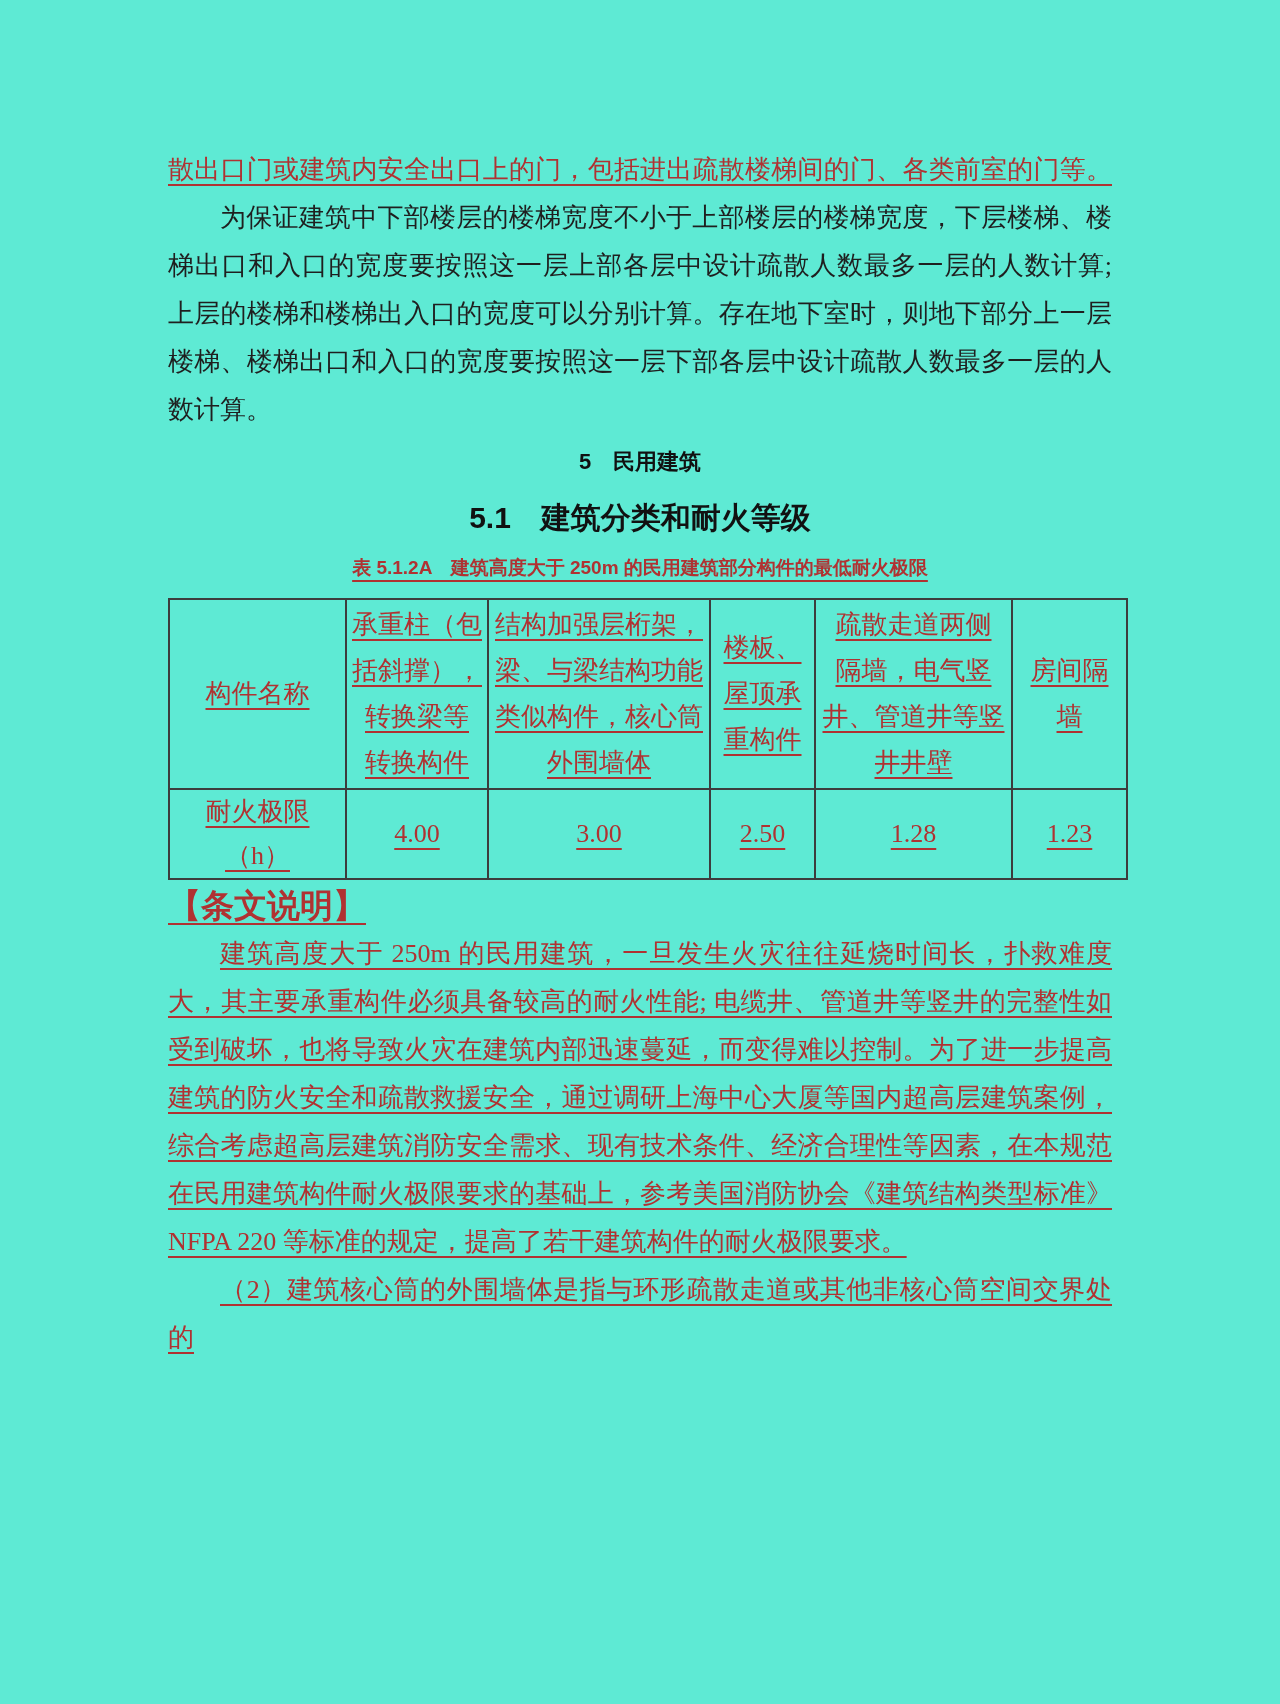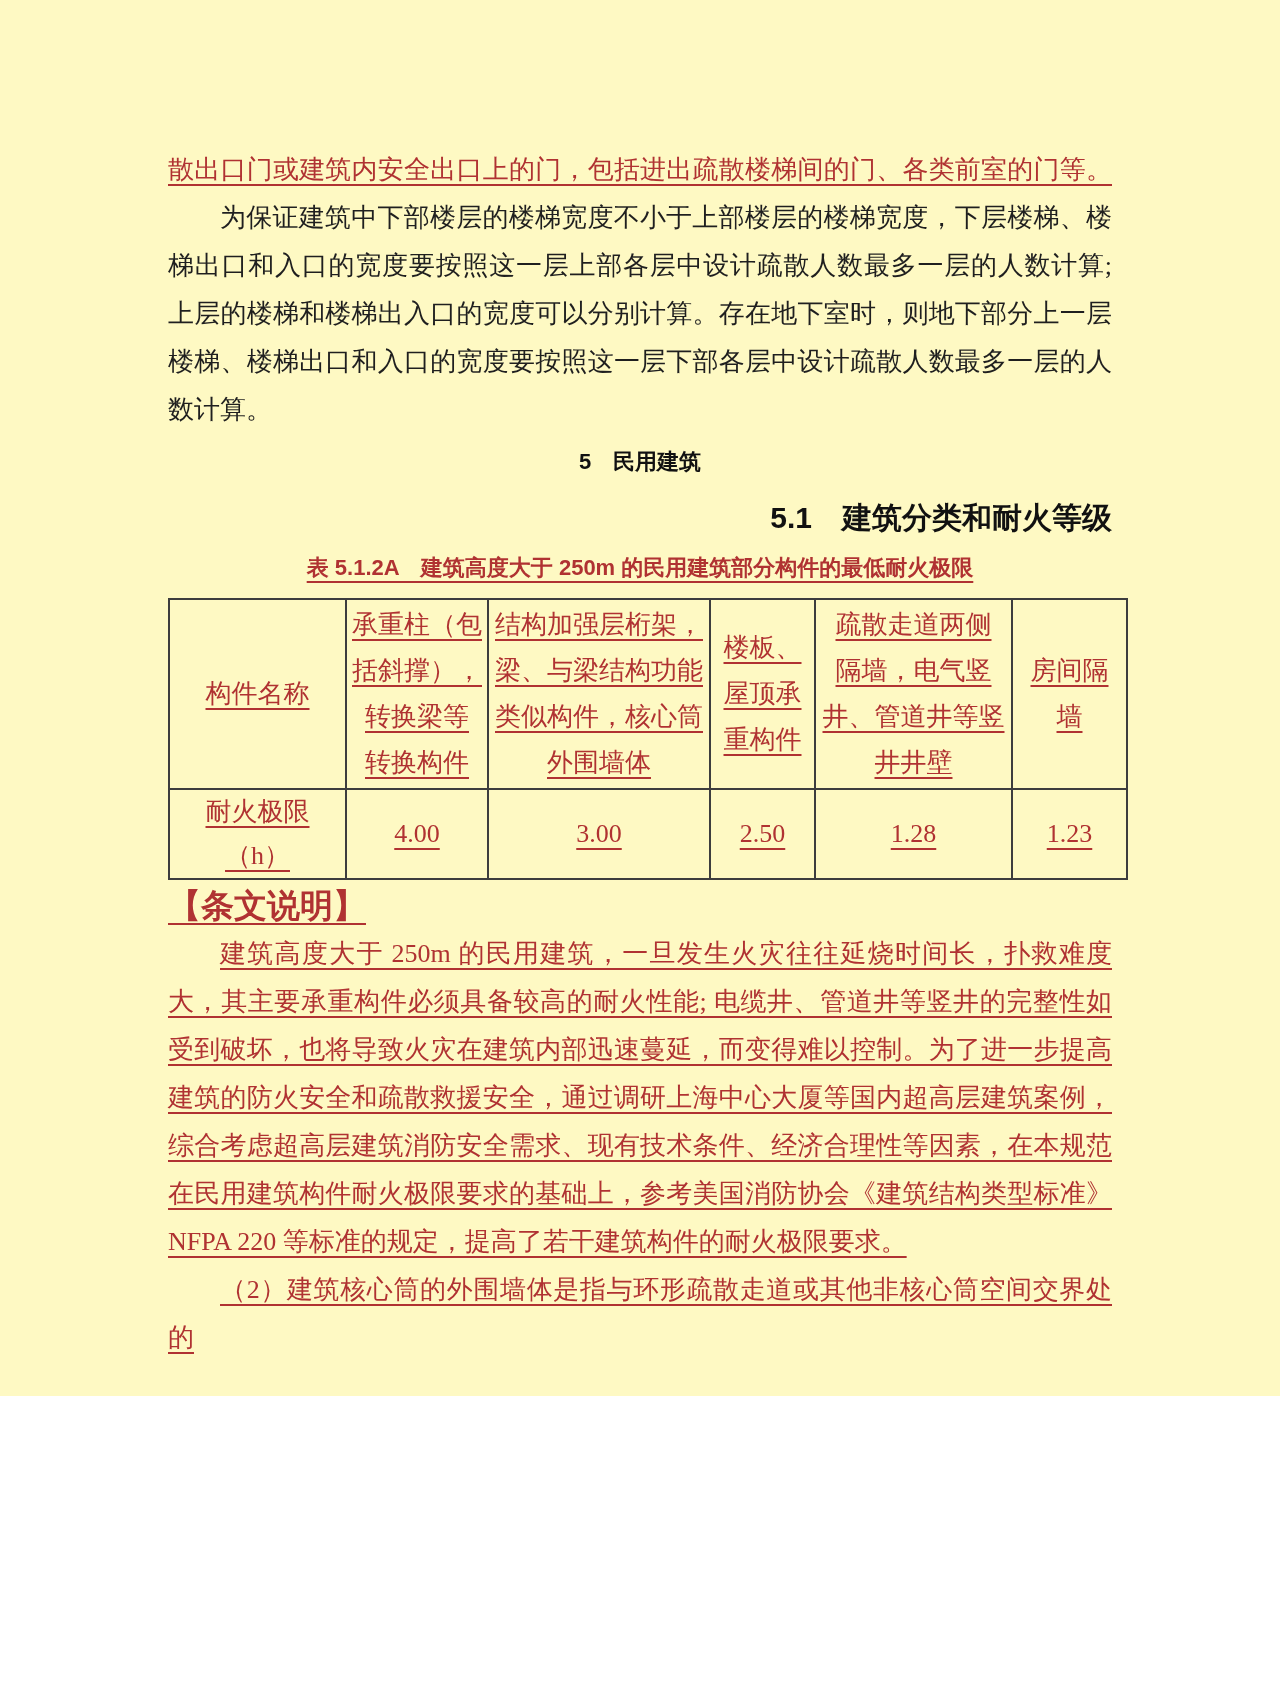--- a/index.html
+++ b/index.html
@@ -1,36 +1,36 @@
 <!DOCTYPE html>
 <html><head>
 <meta charset="utf-8">
 <style>
   html,body{margin:0;padding:0;background:#ffffff;}
   .page{
-    width:1280px;height:1396px;background:#fef9c3;position:relative;overflow:hidden;
+    width:1280px;height:1704px;background:#5eead4;position:relative;overflow:hidden;
     font-family:"Liberation Serif","DejaVu Serif",serif;color:#1f1f1f;
   }
   .content{width:944px;margin:0 auto;padding-top:146px;font-size:26px;line-height:48px;}
   p{margin:0;text-align:justify;}
   .red{color:#b03232;text-decoration:underline;text-decoration-color:#b03232;
        text-decoration-thickness:2px;text-underline-offset:6px;}
   .indent{text-indent:2em;}
   .fill{text-align-last:justify;}
   .chapter-heading{
     font-family:"Liberation Sans","DejaVu Sans",sans-serif;font-weight:bold;
     font-size:22px;line-height:56px;text-align:center;margin:0;color:#111;
   }
   .section-heading{
     font-family:"Liberation Sans","DejaVu Sans",sans-serif;font-weight:bold;
-    font-size:30px;line-height:56px;text-align:right;margin:0;color:#111;
+    font-size:30px;line-height:56px;text-align:center;margin:0;color:#111;
   }
   .table-title{
     font-family:"Liberation Sans","DejaVu Sans",sans-serif;font-weight:bold;
-    font-size:22px;line-height:44px;text-align:center;margin:0;
+    font-size:19px;line-height:44px;text-align:center;margin:0;
   }
   table.fire-table{
     border-collapse:collapse;table-layout:fixed;width:958px;margin:8px auto 0 auto;
   }
   table.fire-table td{
     border:2px solid #3d3d3d;text-align:center;vertical-align:middle;
     padding:0 5px;white-space:pre-line;font-size:26px;
   }
   table.fire-table .hdr td{height:188px;line-height:46px;}
   table.fire-table .val td{height:46px;line-height:44px;}

